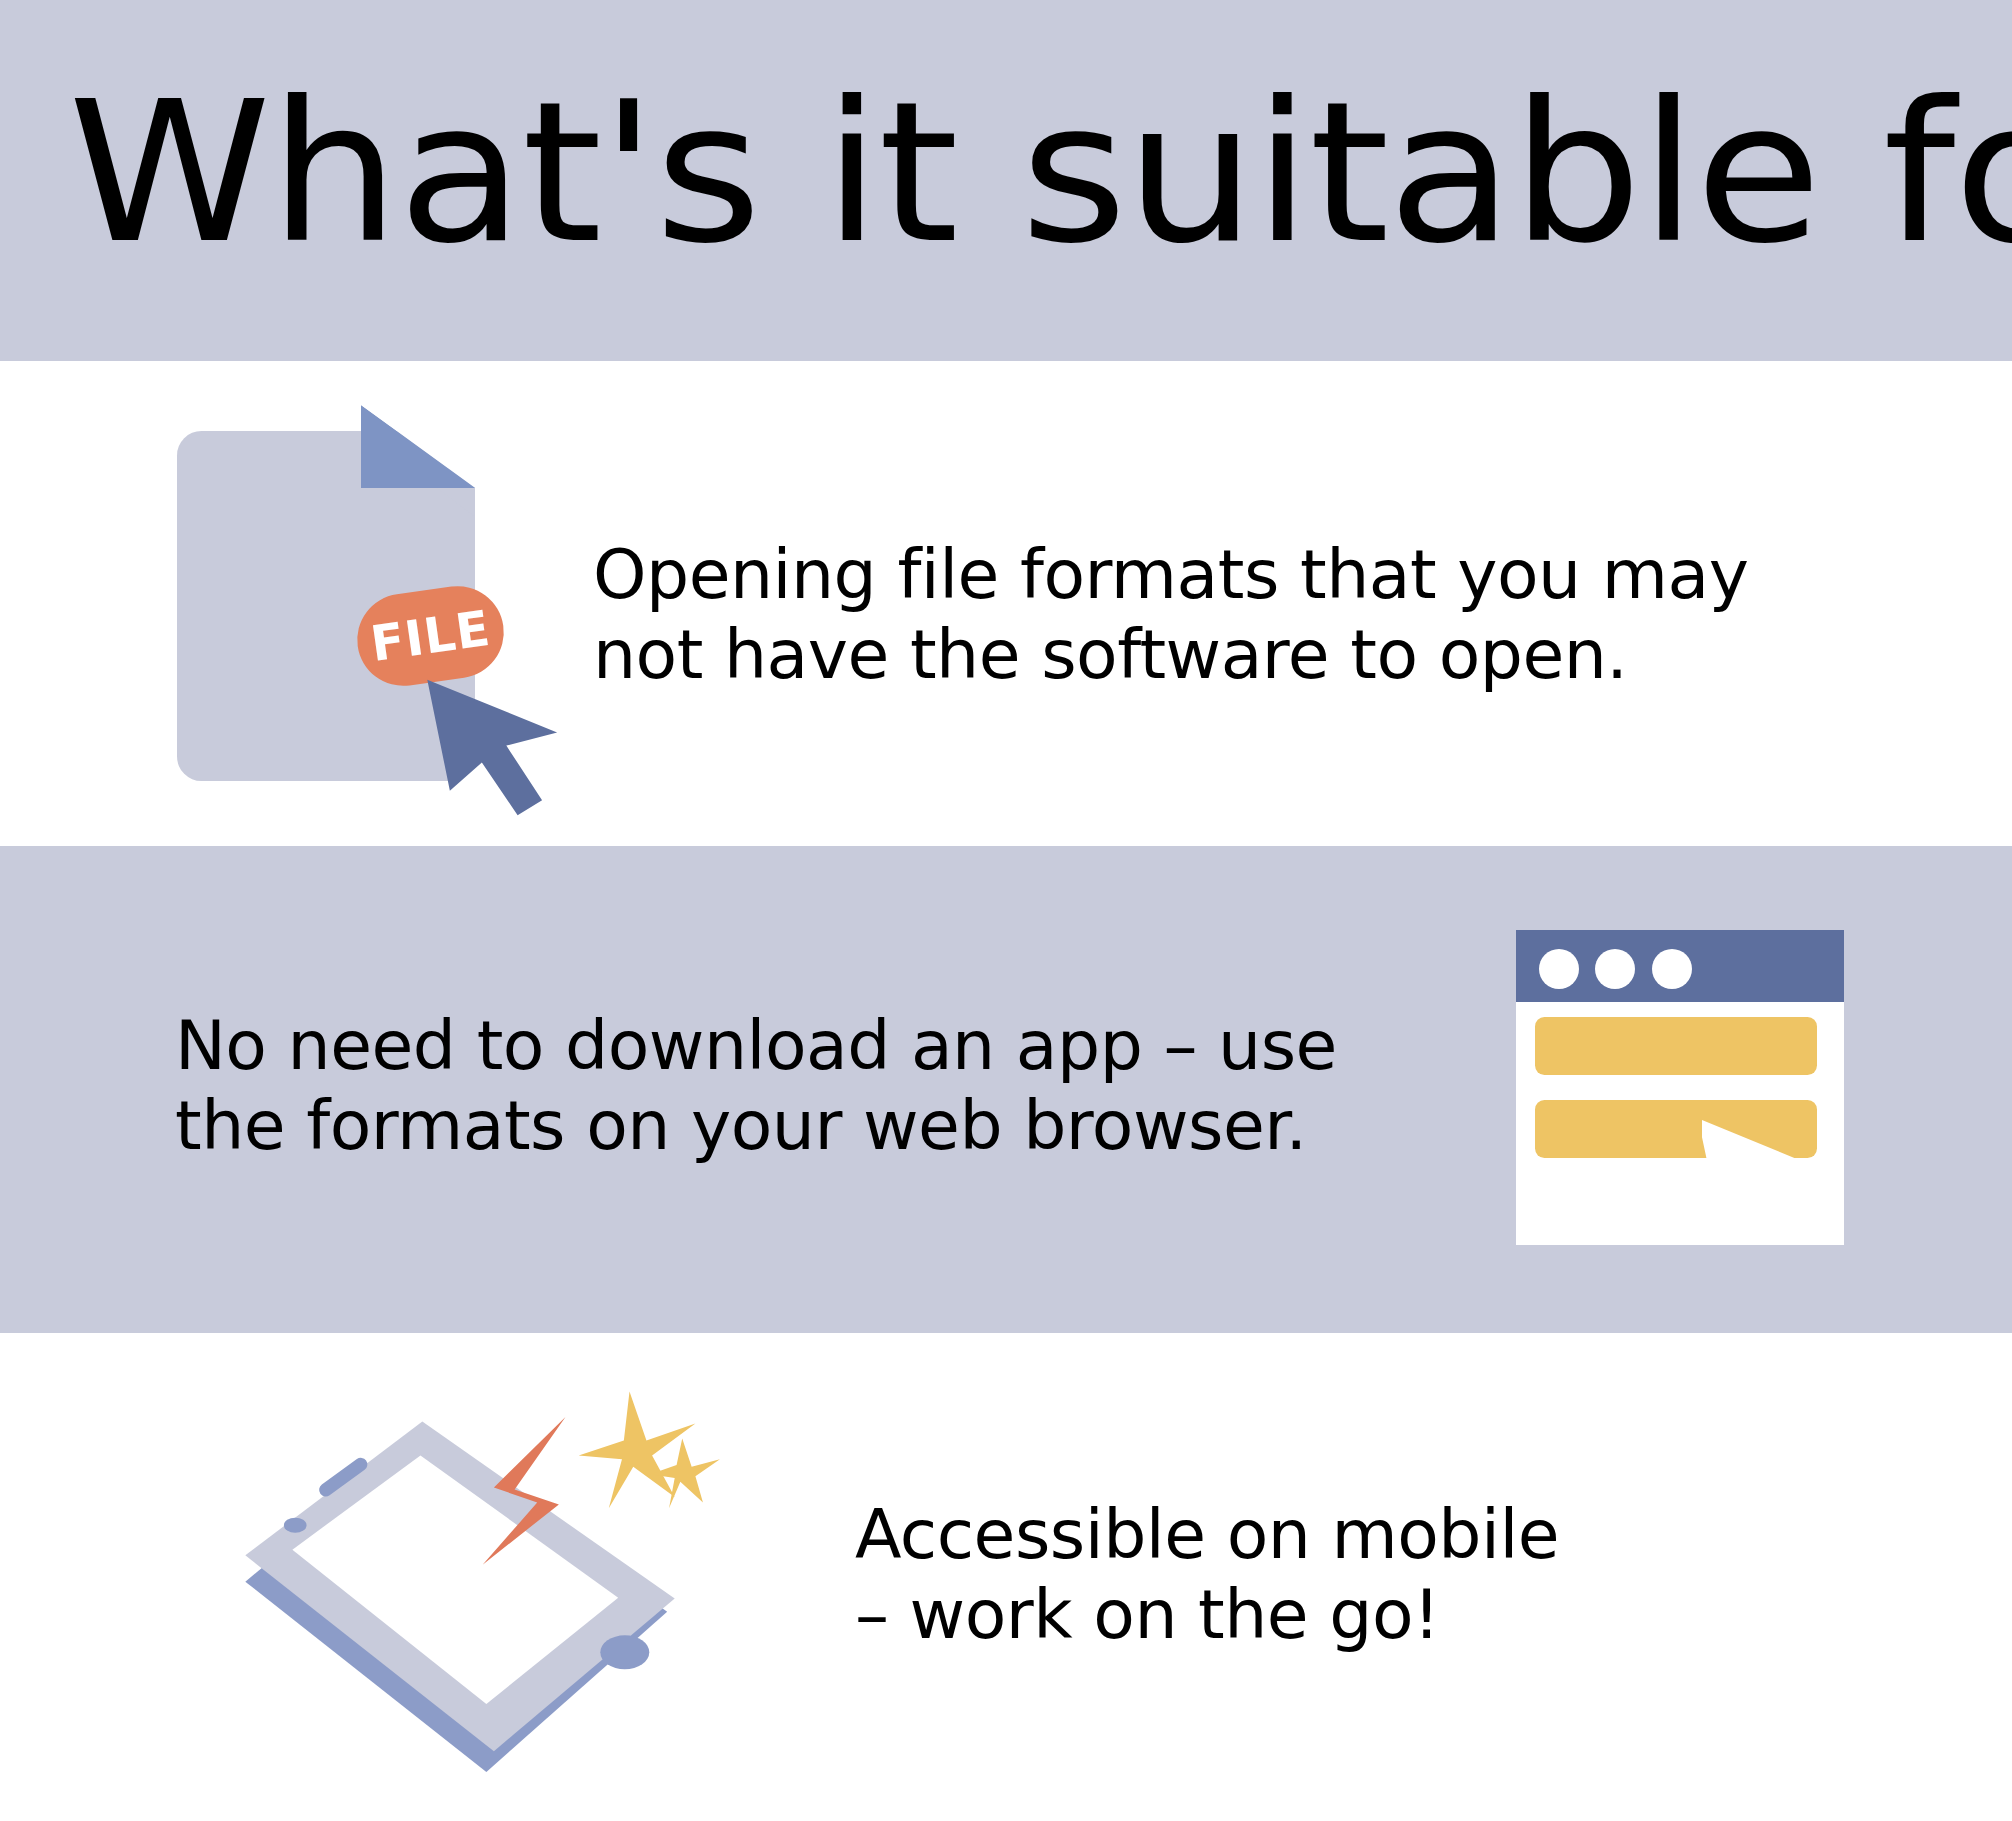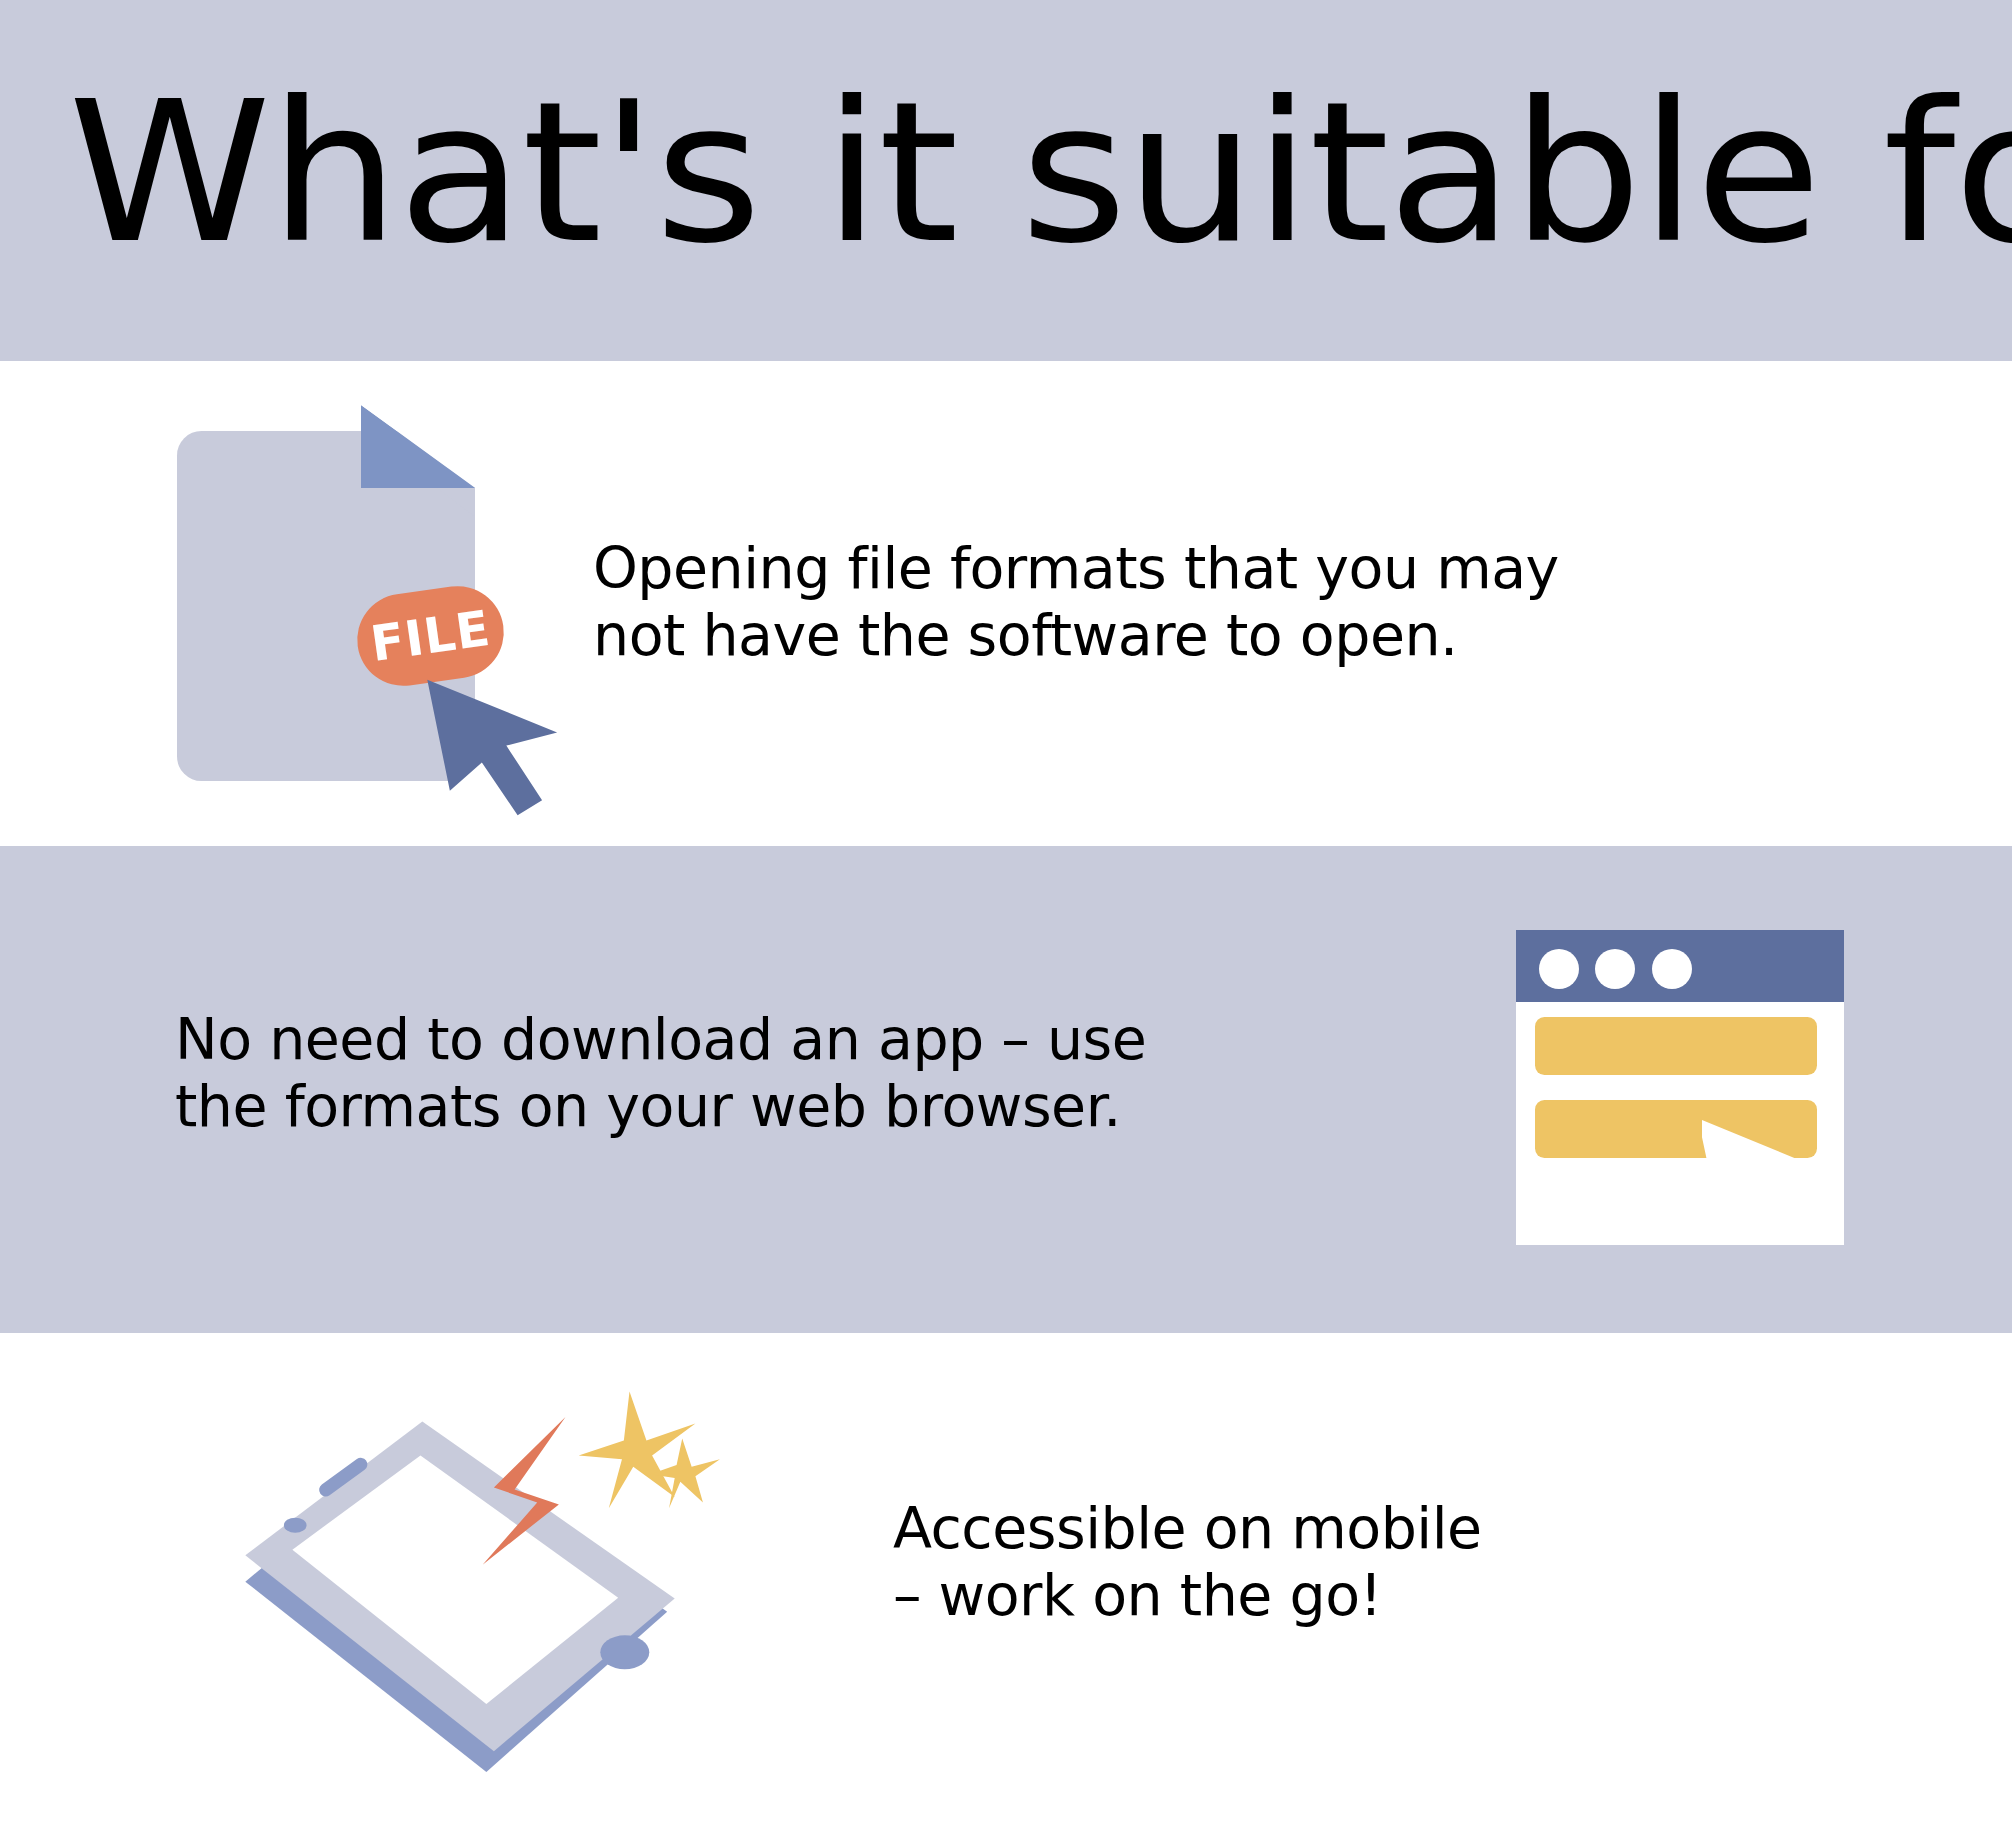--- a/index.html
+++ b/index.html
@@ -44,28 +44,28 @@
     transform: scaleX(1.06);
     transform-origin: left center;
   }
 
   
   .body-text {
     position: absolute;
     font-family: "DejaVu Sans", sans-serif;
     font-weight: 400;
     color: #000000;
-    font-size: 57px;
+    font-size: 68px;
     line-height: 1.17;
     letter-spacing: -0.5px;
     white-space: pre-line;
   }
   #text-1 { left: 593px;  top: 535px;  width: 1337px; }
   #text-2 { left: 175px;  top: 1006px; width: 1318px; }
-  #text-3 { left: 855px;  top: 1495px; width: 1036px; margin-left: 38px; }
+  #text-3 { left: 855px;  top: 1495px; width: 1036px; }
 
   
   #file-icon {
     position: absolute;
     left: 169px;
     top: 405px;
     width: 433px;
     height: 405px;
   }
   #doc-body {

